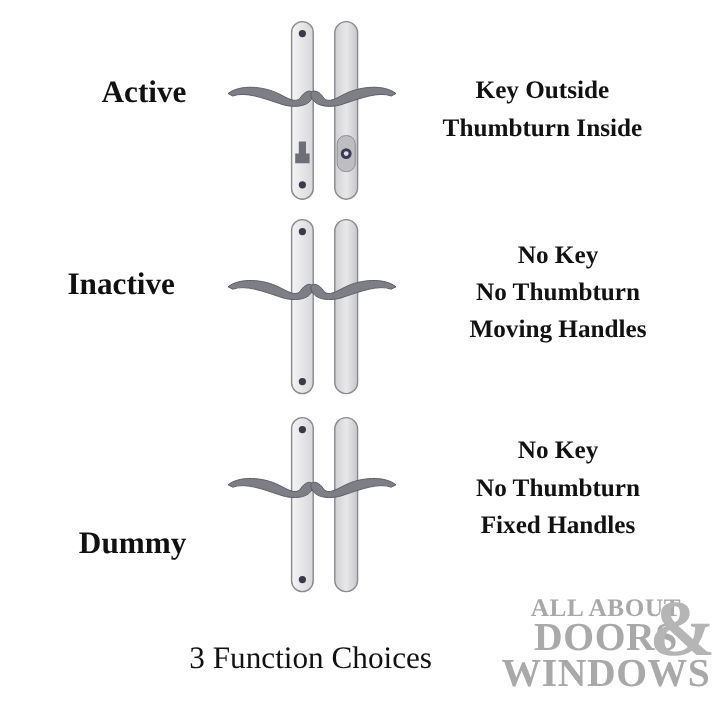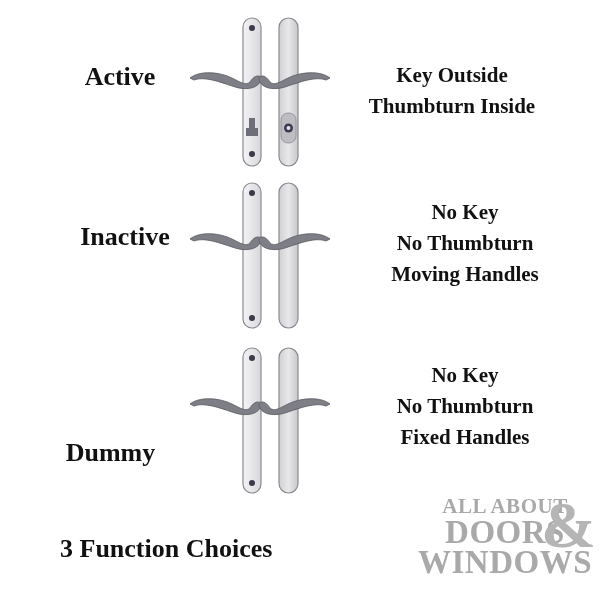--- a/index.html
+++ b/index.html
@@ -2,21 +2,21 @@
 <html><head>
 <meta charset="utf-8">
 <style>
   html, body { margin:0; padding:0; background:#ffffff; }
   body { width:600px; height:600px; position:relative; overflow:hidden;
          font-family:"Liberation Serif","DejaVu Serif",serif; color:#111; }
   .label { position:absolute; font-weight:bold; font-size:26px; text-align:center; }
   .desc { position:absolute; font-weight:bold; font-size:21px; line-height:31px; text-align:center; width:240px; }
   .set { position:absolute; left:180px; width:160px; }
   .set svg { display:block; }
-  .title { position:absolute; left:60px; top:534px; width:300px; text-align:left; font-weight:bold; font-size:26px; }
+  .title { position:absolute; left:60px; top:534px; width:300px; text-align:right; font-weight:normal; font-size:26px; }
   .logo { position:absolute; left:415px; top:495px; width:180px; color:#a9a9a9; text-align:center; font-weight:bold; }
   .logo .l1 { font-size:21px; letter-spacing:0.5px; line-height:22px; }
   .logo .l2 { font-size:33px; line-height:30px; letter-spacing:0.5px; }
   .logo .l3 { font-size:33px; line-height:30px; letter-spacing:0.5px; }
   .logo .l4 { font-size:16px; line-height:20px; }
   .logo .amp { position:absolute; left:126px; top:-8px; font-size:66px; color:#b5b5b5; font-weight:bold; }
 </style>
 </head>
 <body>
 
@@ -44,21 +44,21 @@
     <circle cx="108.5" cy="118" r="4.5" fill="#3a3a55"></circle>
     <circle cx="108.5" cy="118" r="2" fill="#e0e0e8"></circle>
     <path d="M150 68 C140 60 120 62 108 68 C100 72 94 76 90 72 C84 62 76 66 80 72 C84 80 98 80 108 76 C120 72 136 66 146 70 Z" fill="#7e7e86" stroke="#5a5a62" stroke-width="0.8"></path>
   </svg>
 </div>
 <div class="desc" style="left:332px;top:60px;">
   <div>Key Outside</div>
   <div>Thumbturn Inside</div>
 </div>
 
-<div class="label" style="left:60px;top:222px;width:130px;">Inactive</div>
+<div class="label" style="left:36px;top:222px;width:130px;">Inactive</div>
 <div class="set" style="top:175px;">
   <svg width="160" height="160" viewBox="0 0 160 160">
     <defs>
       <linearGradient id="gL2" x1="0" x2="1">
           <stop offset="0" stop-color="#f4f4f6"></stop>
           <stop offset="1" stop-color="#d8d8dc"></stop>
         </linearGradient>
       <linearGradient id="gR2" x1="0" x2="1">
           <stop offset="0" stop-color="#d0d0d4"></stop>
           <stop offset="0.5" stop-color="#e8e8ea"></stop>

